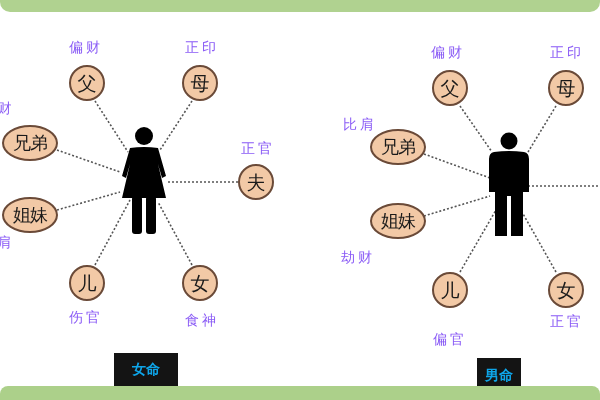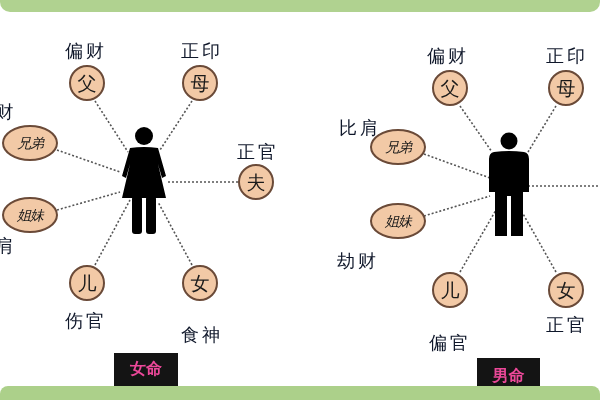--- a/index.html
+++ b/index.html
@@ -7,24 +7,24 @@
          font-family: "DejaVu Sans", sans-serif; }
   .bar-top { position:absolute; left:0; top:0; width:600px; height:12px; background:#b0d290;
              border-bottom-left-radius:10px; border-bottom-right-radius:10px; }
   .bar-bottom { position:absolute; left:0; top:386px; width:600px; height:14px; background:#acd08a;
                 border-top-left-radius:8px; border-top-right-radius:8px; }
   svg.lines { position:absolute; left:0; top:0; width:600px; height:400px; }
   .node { position:absolute; background:#f2c9a6; border:2px solid #6a4a38; color:#1a1a1a;
           display:flex; align-items:center; justify-content:center; box-sizing:border-box;
           font-family: "DejaVu Sans", sans-serif; font-size:19px; line-height:1; }
   .node.circle { width:36px; height:36px; border-radius:50%; }
-  .node.ellipse { width:56px; height:36px; border-radius:50%; font-size:14px; letter-spacing:-1px;font-style:italic; }
-  .label { position:absolute; font-family: Liberation Mono, monospace; font-size:18px; color:#0f172a;
+  .node.ellipse { width:56px; height:36px; border-radius:50%; font-size:18px; letter-spacing:-1px; }
+  .label { position:absolute; font-family: Liberation Mono, monospace; font-size:14px; color:#8b5cf6;
            letter-spacing:3px; white-space:nowrap; transform:translateX(-50%); }
-  .tag { position:absolute; background:#141414; color:#ec4899; font-weight:bold; font-size:16px;
+  .tag { position:absolute; background:#141414; color:#0ea5e9; font-weight:bold; font-size:14px;
          display:flex; align-items:center; justify-content:center; font-family:"DejaVu Sans", sans-serif; }
   .figure { position:absolute; }
 </style>
 </head>
 <body>
 
 <div class="bar-top"></div>
 
 <svg class="lines" viewBox="0 0 600 400">
   <g stroke="#555" stroke-width="1.6" stroke-dasharray="2,2" fill="none">
@@ -67,21 +67,21 @@
   <span class="label" style="left:258px; top:140px;">正官</span>
   <div class="node circle" style="left:238px; top:164px;">夫</div>
 
   <div class="node ellipse" style="left:2px; top:197px;">姐妹</div>
   <span class="label" style="left:6px; top:234px;">肩</span>
 
   <div class="node circle" style="left:69px; top:265px;">儿</div>
   <span class="label" style="left:86px; top:309px;text-align:center;">伤官</span>
 
   <div class="node circle" style="left:182px; top:265px;">女</div>
-  <span class="label" style="left:202px; top:323px;">食神</span>
+  <span class="label" style="left:202px; top:312px;">食神</span>
 
   <div class="tag" style="left:114px; top:353px; width:64px; height:33px;">女命</div>
 </div>
 
 <div>
   <svg class="figure" style="left:488px; top:132px;" width="42" height="104" viewBox="0 0 42 104">
     <circle cx="21" cy="9" r="8.5" fill="#000"></circle>
     <path d="M6 20 Q21 18 36 20 Q41 21 41 27 L41 60 L35 60 L35 30 L35 104 L23 104 L23 64 L19 64 L19 104 L7 104 L7 30 L7 60 L1 60 L1 27 Q1 21 6 20 Z" fill="#000"></path>
   </svg>
 
@@ -96,16 +96,16 @@
 
   <div class="node ellipse" style="left:370px; top:203px;">姐妹</div>
   <span class="label" style="left:358px; top:249px;">劫财</span>
 
   <div class="node circle" style="left:432px; top:272px;">儿</div>
   <span class="label" style="left:450px; top:331px;">偏官</span>
 
   <div class="node circle" style="left:548px; top:272px;">女</div>
   <span class="label" style="left:567px; top:313px;">正官</span>
 
-  <div class="tag" style="left:477px; top:358px; width:63px; height:36px;">男命</div>
+  <div class="tag" style="left:477px; top:358px; width:44px; height:36px;">男命</div>
 </div>
 
 <div class="bar-bottom"></div>
 
 </body></html>

